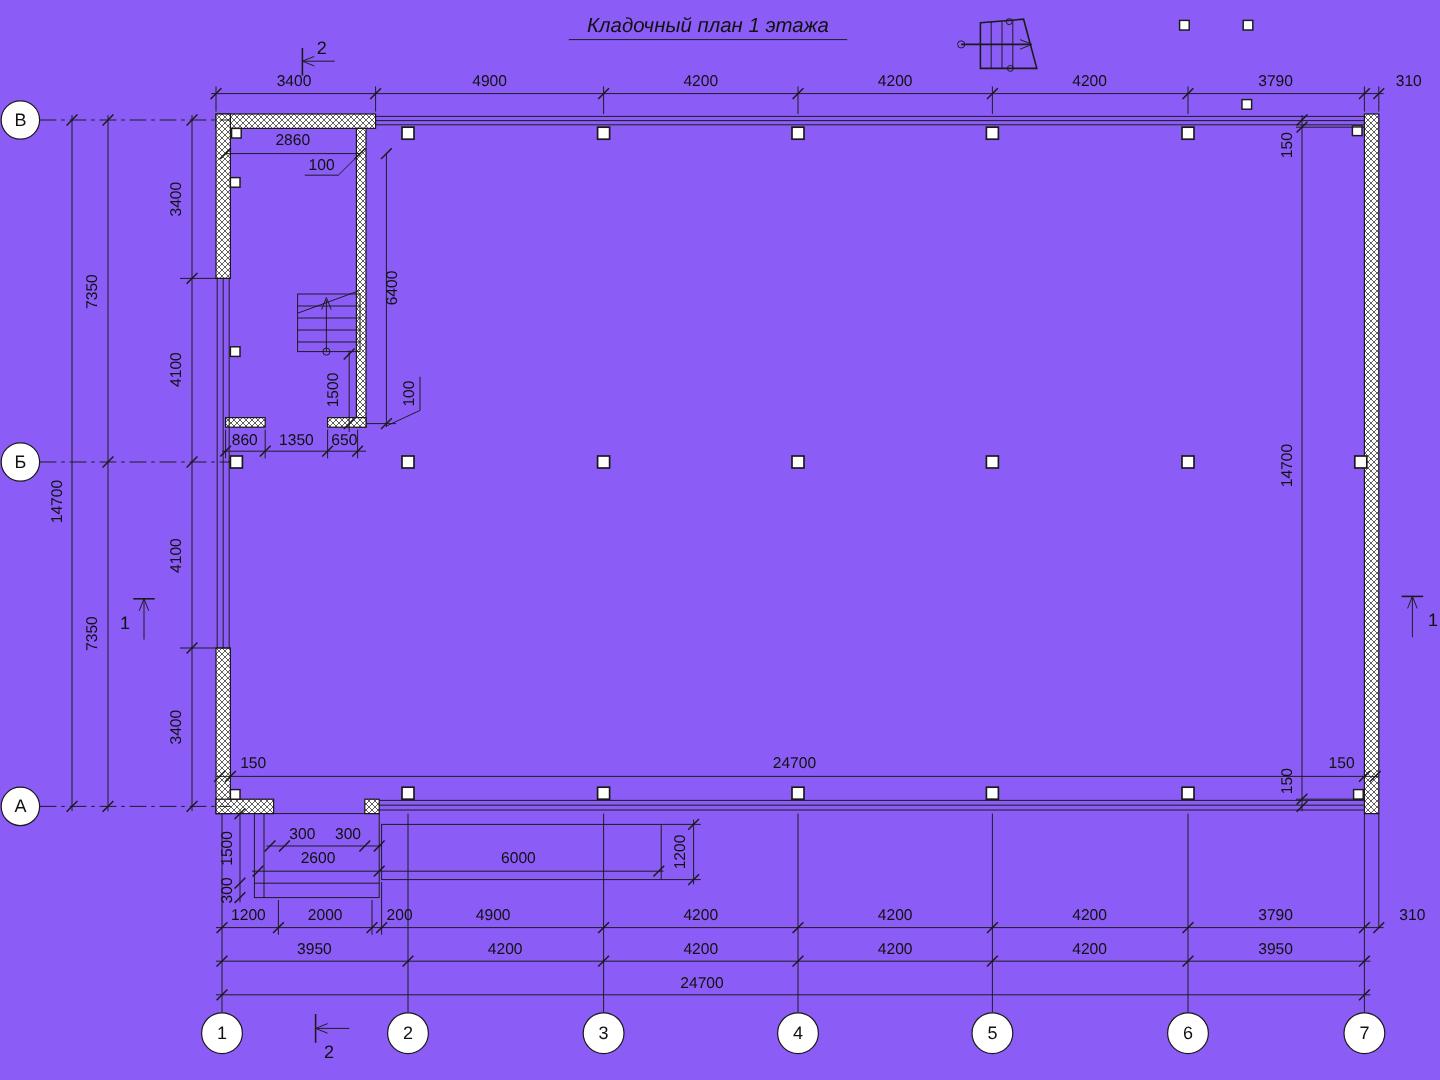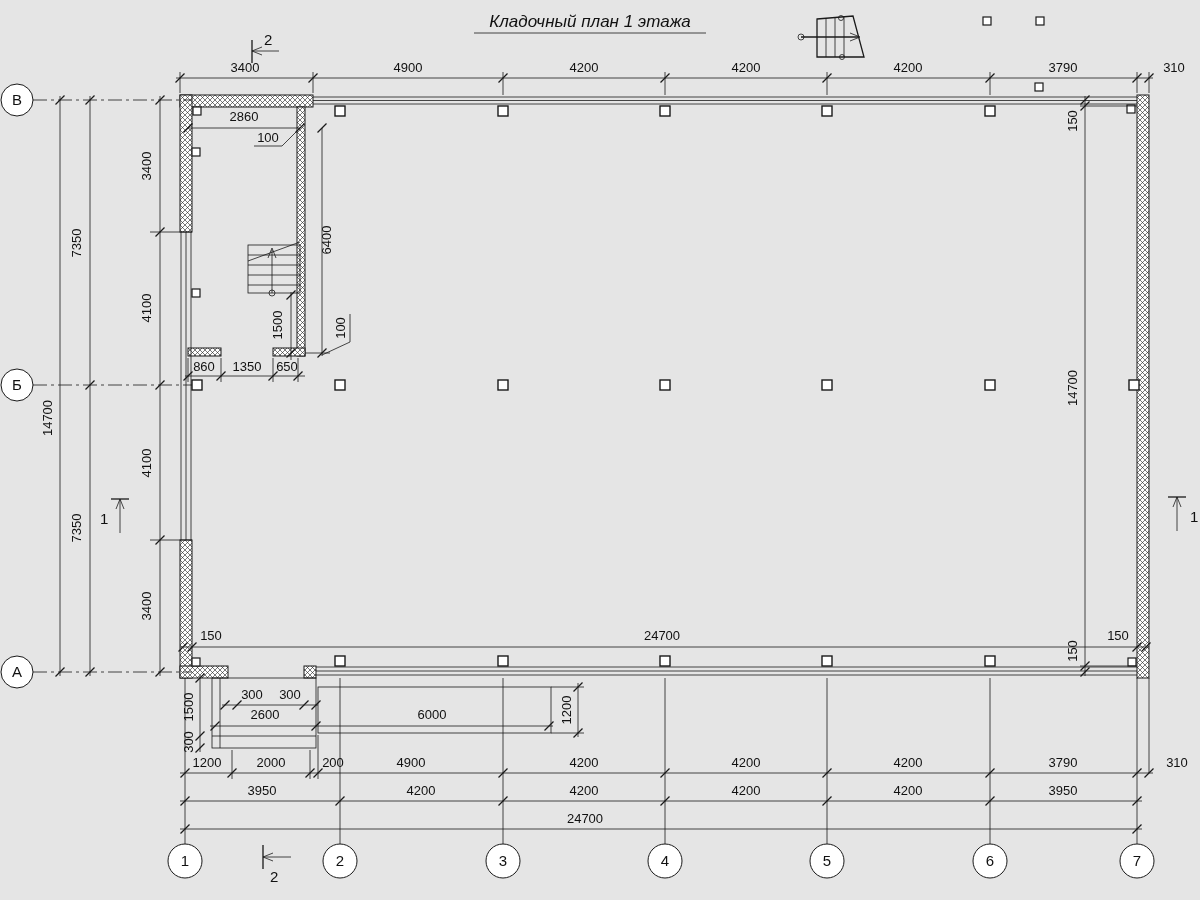--- a/index.html
+++ b/index.html
@@ -1,16 +1,16 @@
 <!DOCTYPE html>
 <html><head>
 <meta charset="utf-8">
 <style>
   html,body{margin:0;padding:0;background:#fff;}
-  .sheet{position:relative;width:1200px;height:900px;background:#e5e5e5;overflow:hidden;
+  .sheet{position:relative;width:1200px;height:900px;background:#8b5cf6;overflow:hidden;
          font-family:"Liberation Sans",sans-serif;}
   svg{display:block;}
   .ln{stroke:#1a1a1a;stroke-width:0.8;fill:none;}
   .wall{stroke:#1a1a1a;stroke-width:1;fill:url(#hatch);}
   .thick{stroke:#1a1a1a;stroke-width:1.3;fill:none;}
   .dimtxt{font-size:13px;fill:#111;}
   .axtxt{font-size:15px;fill:#111;}
   .title{font-size:17px;font-style:italic;fill:#111;}
   text{font-family:"Liberation Sans",sans-serif;}
 </style>

